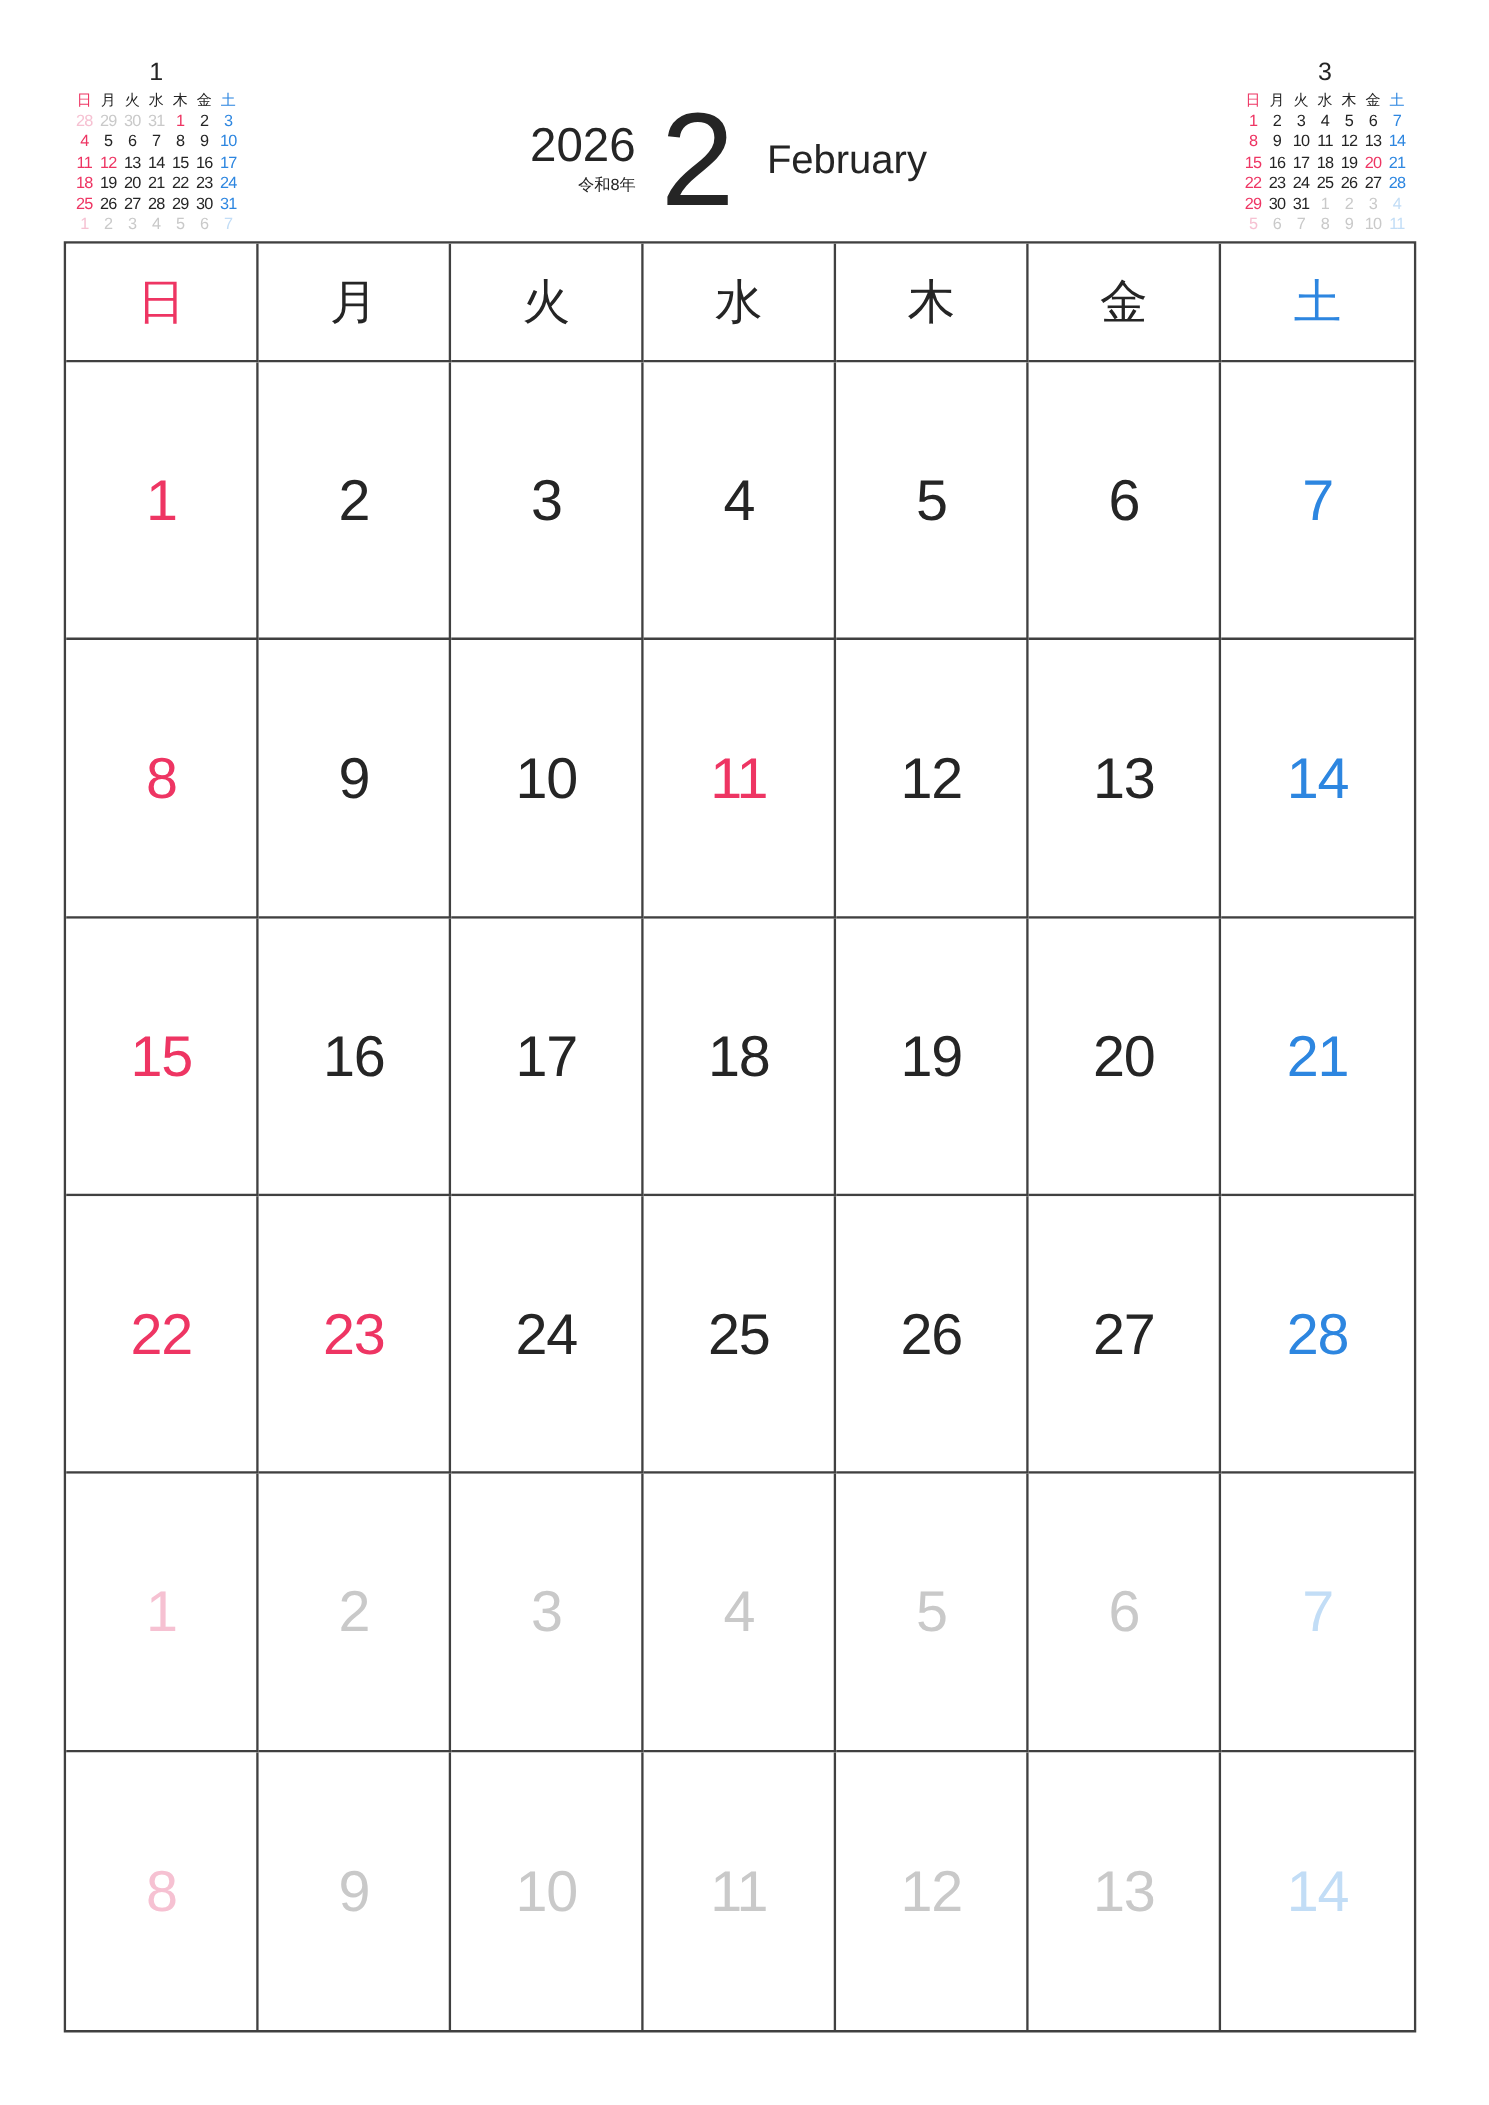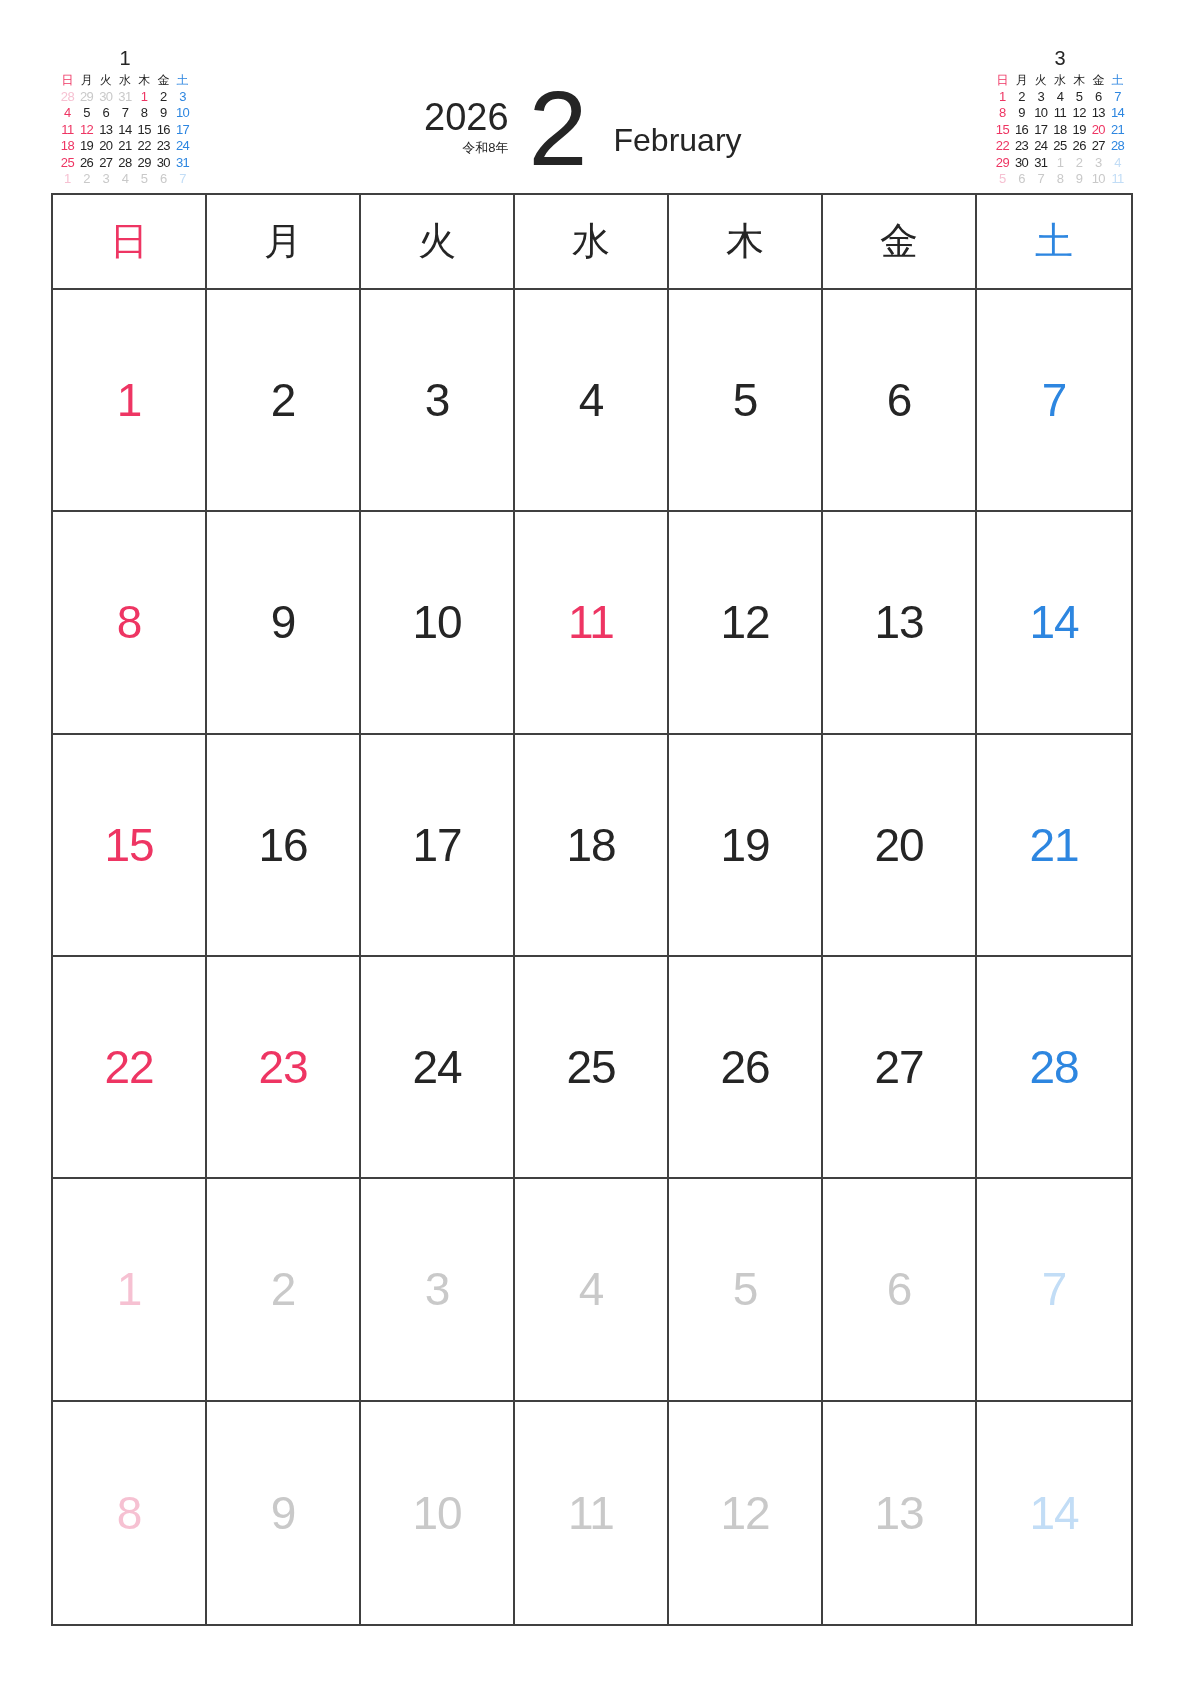--- a/index.html
+++ b/index.html
@@ -25,21 +25,21 @@
     display:flex;align-items:center;justify-content:center;
     font-size:13px;letter-spacing:-0.6px;line-height:1;
   }
   .mini-grid .wk{font-size:12px;letter-spacing:0;}
   
   .title-block{position:absolute;left:424px;top:84px;display:flex;align-items:flex-start;}
   .year-col{display:flex;flex-direction:column;align-items:flex-end;margin-top:14px;}
   .year{font-size:38px;line-height:1;letter-spacing:0;}
   .era{font-size:13px;line-height:1;margin-top:5px;}
   .month-num{font-size:106px;line-height:1;margin:-9px 26px 0 20px;}
-  .month-name{font-size:32px;line-height:1;margin-top:40px;}
+  .month-name{font-size:32px;line-height:1;margin-top:27px;}
   
   .main-cal{
     position:absolute;left:51px;top:193px;width:1082px;height:1433px;
     box-sizing:border-box;border:2.5px solid var(--line);
     display:grid;grid-template-columns:repeat(7,1fr);
     grid-template-rows:95px repeat(6,1fr);
   }
   .main-cal .cell{
     display:flex;align-items:center;justify-content:center;
     border-right:2px solid var(--line);border-bottom:2px solid var(--line);

